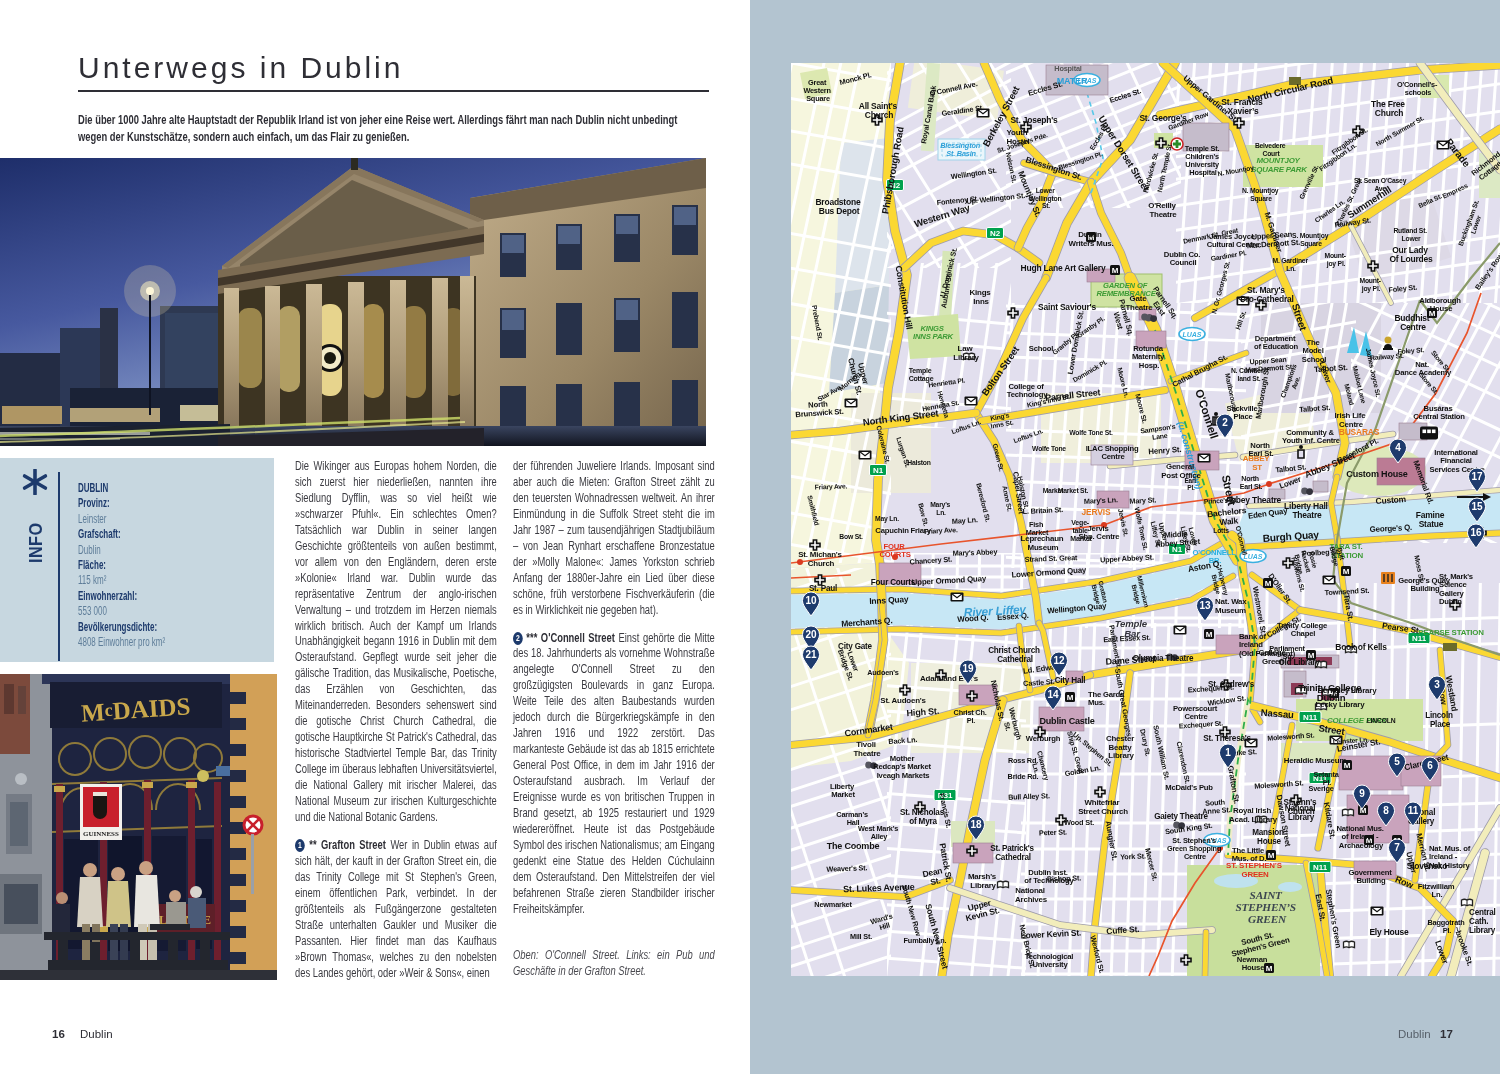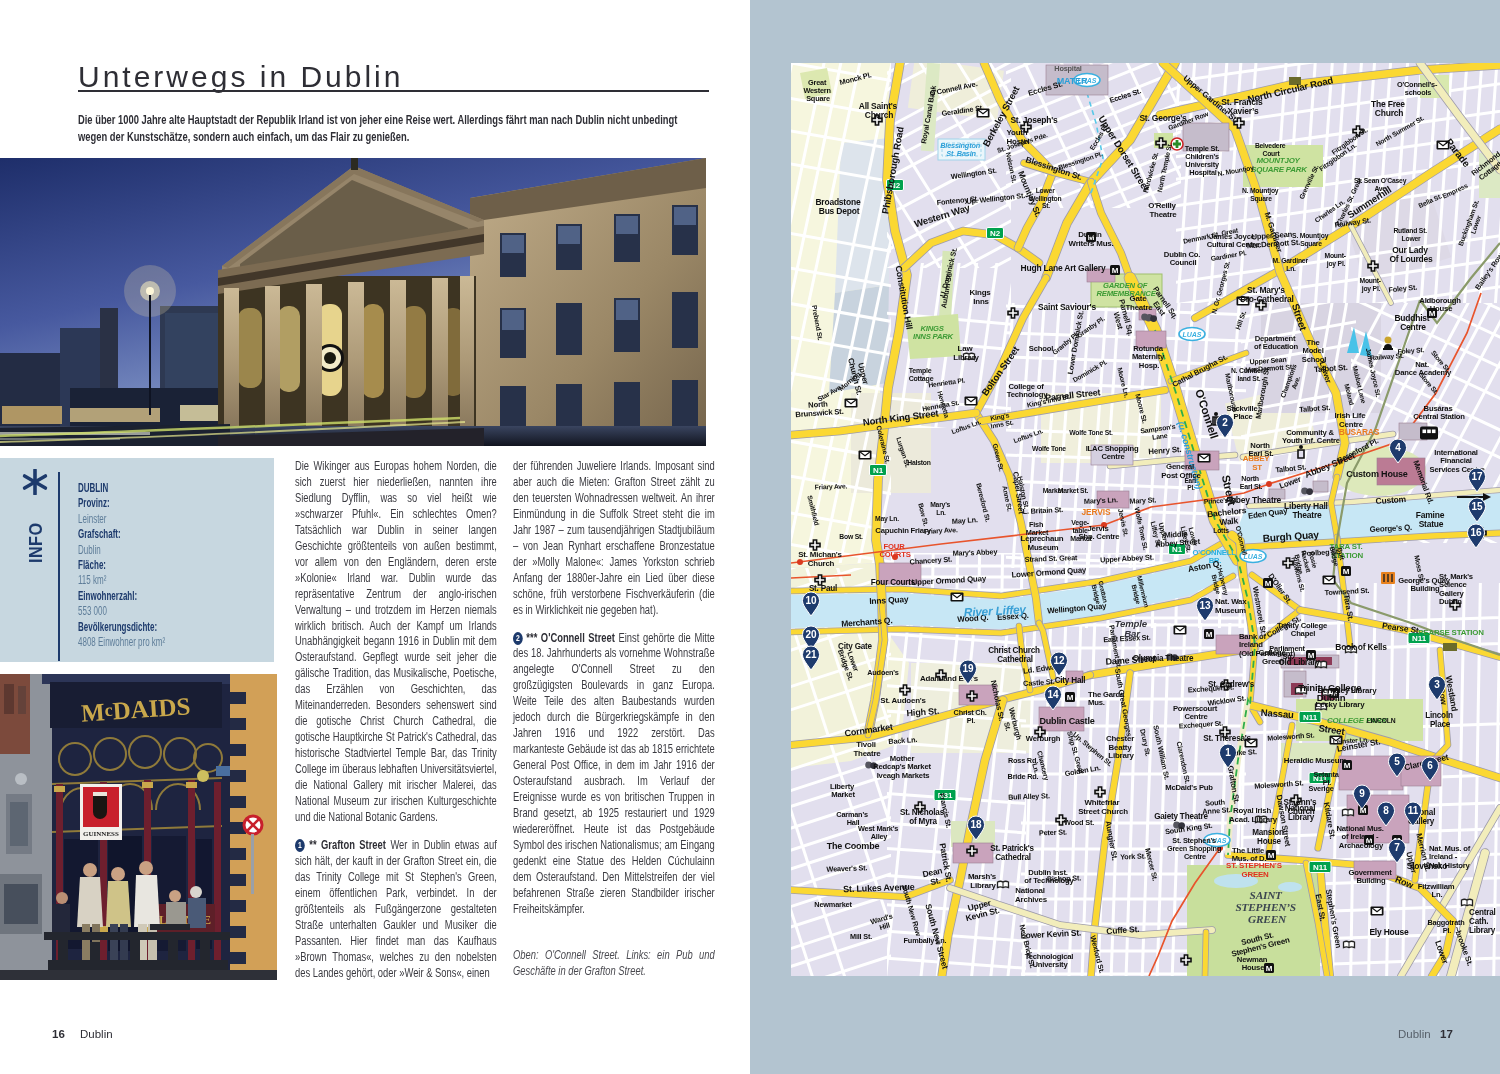--- a/index.html
+++ b/index.html
@@ -2,21 +2,21 @@
 <html><head>
 <meta charset="utf-8">
 <style>
   html,body{margin:0;padding:0;}
   body{width:1500px;height:1074px;position:relative;overflow:hidden;background:#fff;
        font-family:"Liberation Sans",sans-serif;}
   .abs{position:absolute;}
   
   #rightbg{left:750px;top:0;width:750px;height:1074px;background:#b3c4d0;}
   
-  #title{left:78px;top:60px;font-size:30px;color:#2e2e35;letter-spacing:3px;transform:scaleX(1.0);transform-origin:left top;}
+  #title{left:78px;top:51px;font-size:30px;color:#2e2e35;letter-spacing:3px;transform:scaleX(1.0);transform-origin:left top;}
   #rule{left:78px;top:90px;width:631px;height:2px;background:#2e2e35;}
   #intro{left:78px;top:111px;width:880px;font-size:13px;line-height:17px;font-weight:bold;color:#2e2e35;
          transform:scaleX(0.72);transform-origin:left top;}
   
   #infobox{left:0;top:458px;width:274px;height:204px;background:#c7d7e0;}
   #infoline{left:58px;top:472px;width:1.5px;height:189px;background:#1d3a6c;}
   .ilab{font-weight:bold;color:#1d3a6c;font-size:12.5px;}
   .ival{color:#5e7d99;font-size:12.5px;}
   #infotext{left:78px;top:481px;line-height:15.4px;transform:scaleX(0.64);transform-origin:left top;}
   #infovert{left:26px;top:563px;color:#1d3a6c;font-weight:bold;font-size:18px;

